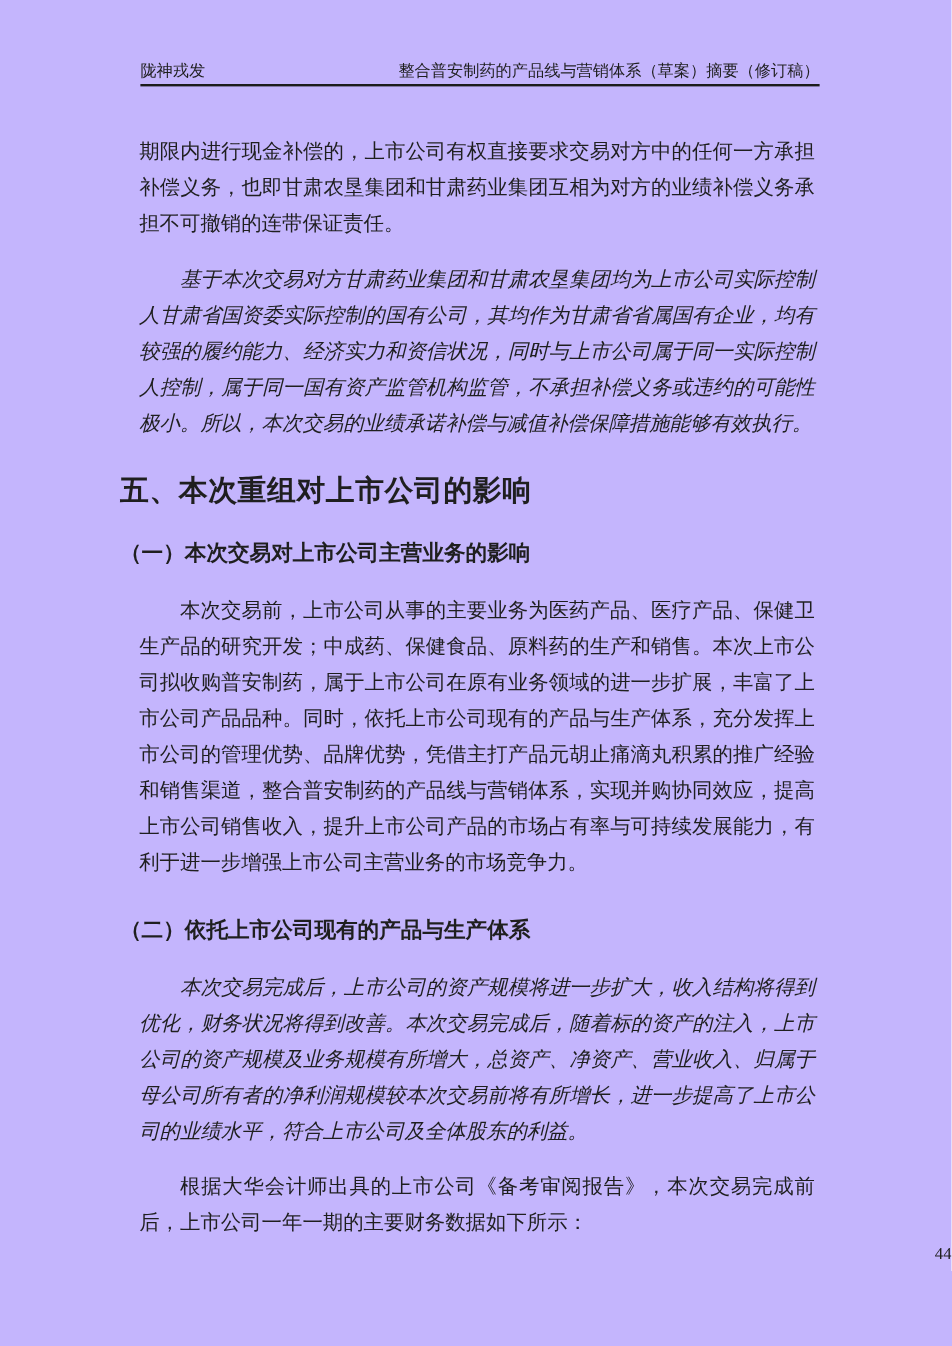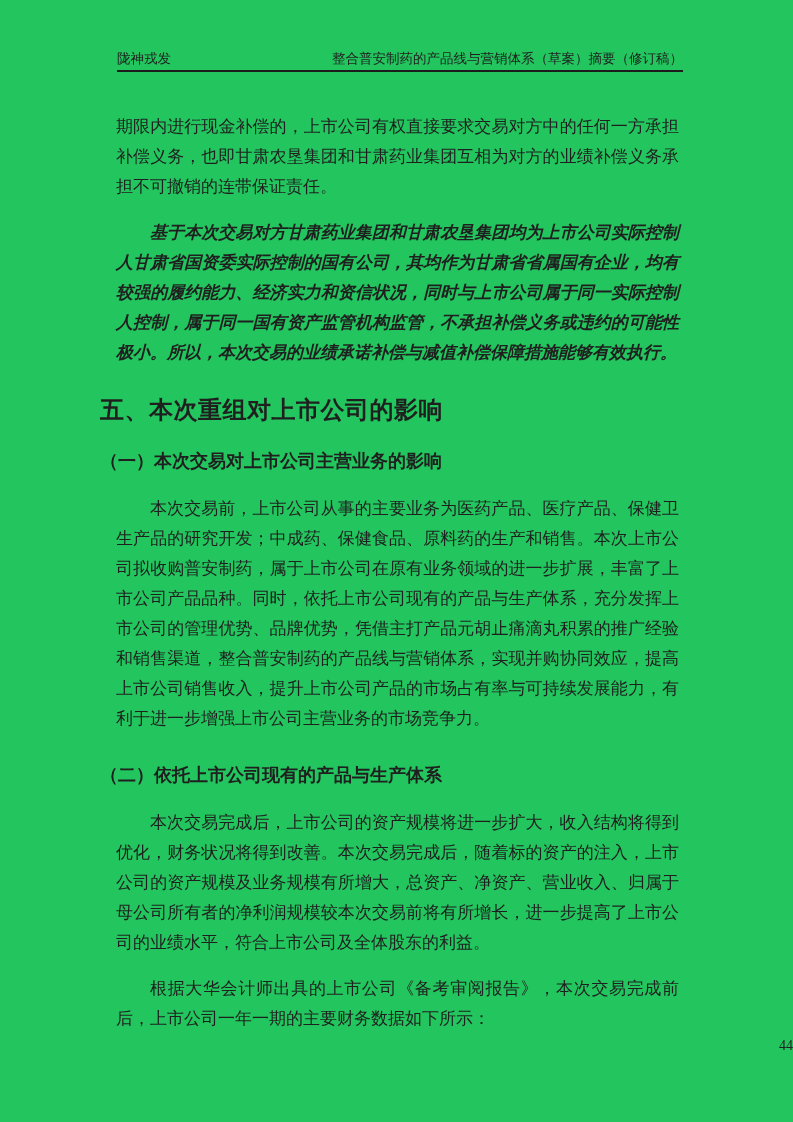--- a/index.html
+++ b/index.html
@@ -4,21 +4,21 @@
 <style>
   html, body {
     margin: 0;
     padding: 0;
     background: #ffffff;
   }
   .page {
     position: relative;
     width: 793px;
     height: 1122px;
-    background: #22c55e;
+    background: #c4b5fd;
     color: #1f1f1f;
     font-family: "Liberation Serif", "DejaVu Serif", serif;
     overflow: hidden;
   }
   
   .page-header {
     position: absolute;
     top: 50px;
     left: 117px;
     width: 566px;
@@ -40,24 +40,24 @@
   }
   .body-par {
     margin: 16px;
     font-size: 17px;
     line-height: 30px;
     text-align: justify;
     text-align-last: left;
   }
   .indent { text-indent: 2em; }
   .par-gap-sm  { margin-bottom: 8px; }
-  .par-gap-md  { margin-bottom: 10px; }
+  .par-gap-md  { margin-bottom: 10px; font-style: italic; }
   .par-gap-lg  { margin-bottom: 26px; }
   .emphasis-par {
-    font-weight: bold;
+    font-weight: normal;
     font-style: italic;
     font-family: "Liberation Serif", "DejaVu Serif", serif;
   }
   .h1-heading {
     margin: 0 0 20px 0;
     font-family: "Liberation Sans", "DejaVu Sans", sans-serif;
     font-weight: 700;
     font-size: 24px;
     line-height: 32px;
     letter-spacing: 0.5px;

